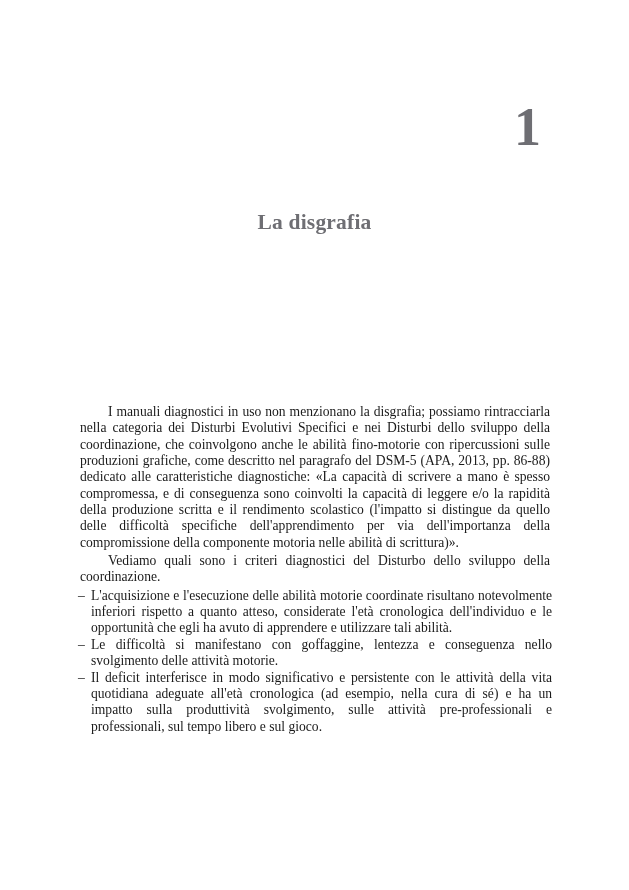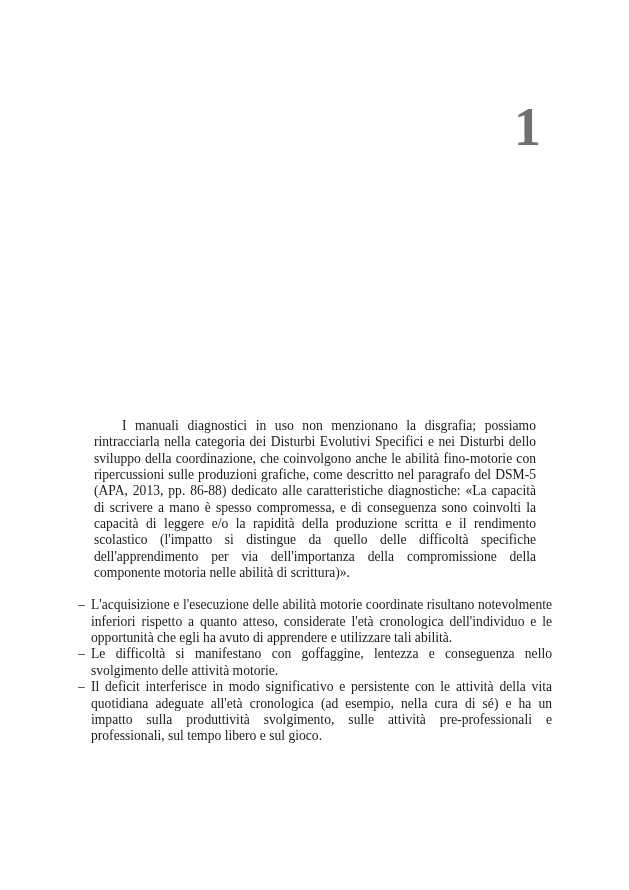--- a/index.html
+++ b/index.html
@@ -44,21 +44,21 @@
     color: #6e6e73;
     letter-spacing: 0.2px;
   }
   .body-block {
     position: absolute;
     top: 402px;
     left: 78px;
     width: 474px;
   }
   p.para {
-    margin: 16px;
+    margin: 2px;
     font-size: 13.6px;
     line-height: 16.35px;
     text-align: justify;
     text-indent: 28px;
     hyphens: none;
   }
   ul.criteria {
     margin: 0;
     padding: 0;
     list-style: none;
@@ -79,25 +79,27 @@
     line-height: 16.35px;
   }
 </style>
 </head>
 <body>
 
 <div class="page">
 
   <div class="chapter-number">1</div>
 
+  <h1 class="chapter-title">La disgrafia</h1>
 
   <div class="body-block">
 
     <p class="para">I manuali diagnostici in uso non menzionano la disgrafia; possiamo rintracciarla nella categoria dei Disturbi Evolutivi Specifici e nei Disturbi dello sviluppo della coordinazione, che coinvolgono anche le abilità fino-motorie con ripercussioni sulle produzioni grafiche, come descritto nel paragrafo del DSM-5 (APA, 2013, pp. 86-88) dedicato alle caratteristiche diagnostiche: «La capacità di scrivere a mano è spesso compromessa, e di conseguenza sono coinvolti la capacità di leggere e/o la rapidità della produzione scritta e il rendimento scolastico (l'impatto si distingue da quello delle difficoltà specifiche dell'apprendimento per via dell'importanza della compromissione della componente motoria nelle abilità di scrittura)».</p>
 
+    <p class="para">Vediamo quali sono i criteri diagnostici del Disturbo dello sviluppo della coordinazione.</p>
 
     <ul class="criteria">
       <li>
         <span class="dash">–</span>
         <span>L'acquisizione e l'esecuzione delle abilità motorie coordinate risultano notevolmente inferiori rispetto a quanto atteso, considerate l'età cronologica dell'individuo e le opportunità che egli ha avuto di apprendere e utilizzare tali abilità.</span>
       </li>
       <li>
         <span class="dash">–</span>
         <span>Le difficoltà si manifestano con goffaggine, lentezza e conseguenza nello svolgimento delle attività motorie.</span>
       </li>

